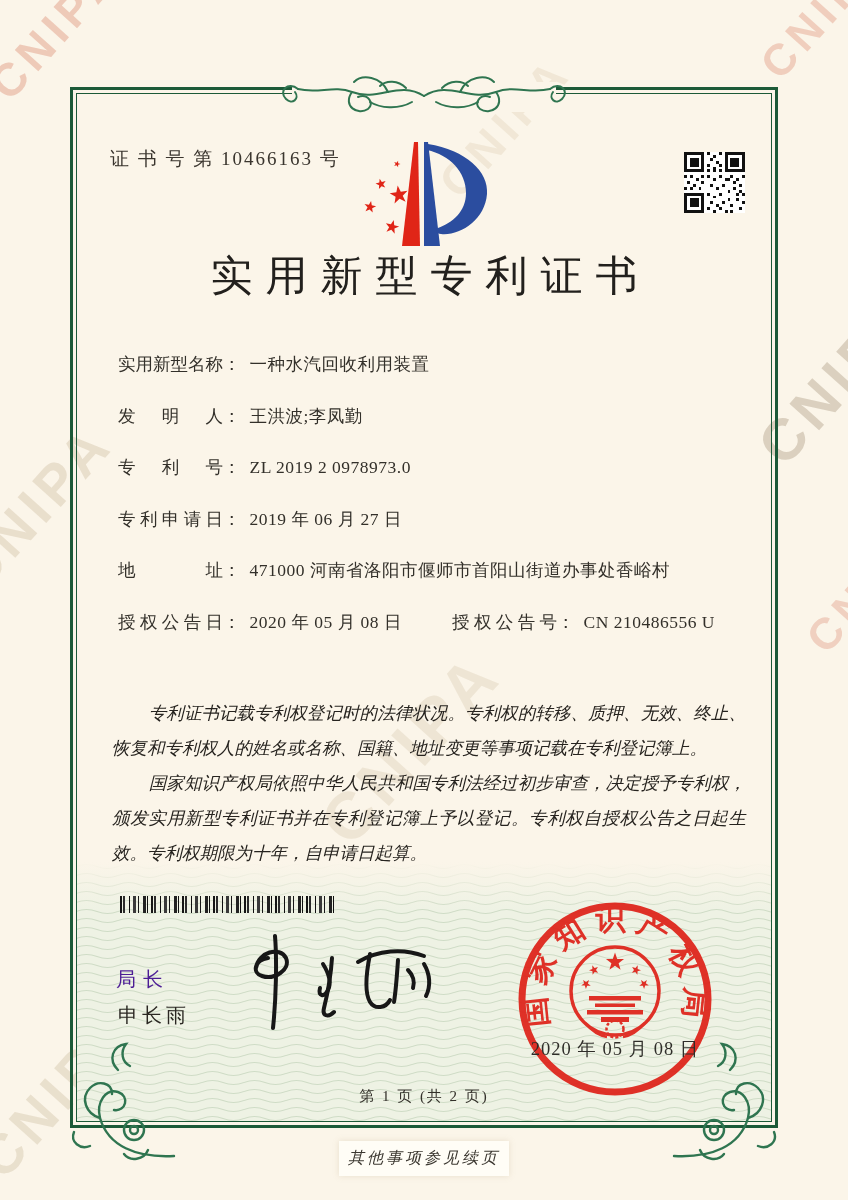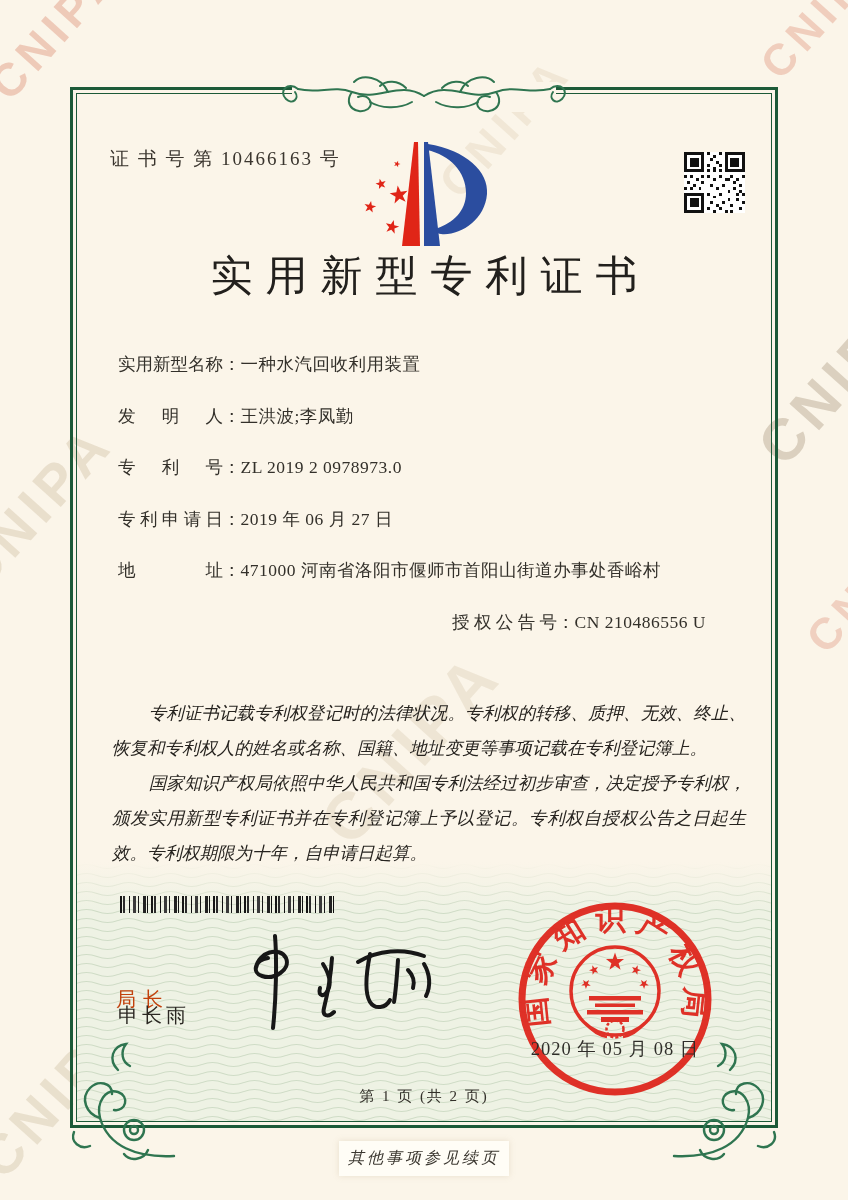--- a/index.html
+++ b/index.html
@@ -35,32 +35,32 @@
   
   .content{z-index:5;}
   .cert-no{left:110px;top:146px;font-size:19px;letter-spacing:2px;color:#3a352e;text-align:right;}
   .logo{left:348px;top:136px;}
   .qr{left:684px;top:152px;}
   .title{left:0;top:248px;width:100%;text-align:center;font-size:42px;
     font-weight:normal;letter-spacing:13px;color:#22201d;text-indent:13px;}
   .fields{left:118px;top:352px;width:624px;font-size:17.5px;color:#33302a;}
   .frow{position:relative;height:28px;margin-bottom:23.5px;white-space:nowrap;}
   .flabel{display:inline-block;width:105px;text-align:justify;text-align-last:justify;vertical-align:top;}
-  .fvalue{letter-spacing:.5px;}
+  .fvalue{margin-left:9px;letter-spacing:.5px;}
   .fcell2{position:absolute;left:334px;top:0;font-family:Liberation Serif, serif;}
   .paras{left:112px;top:696px;width:634px;font-size:17.5px;line-height:35px;
     font-style:italic;text-align:justify;color:#26231f;}
   .paras p{margin:0;text-indent:2.1em;}
   .barcode{left:120px;top:896px;width:216px;height:17px;
     background-image:repeating-linear-gradient(90deg,
       #151515 0 2px,transparent 2px 3px,#2b2b2b 3px 5px,transparent 5px 9px,
       #101010 9px 10px,transparent 10px 13px,#3a3a3a 13px 16px,transparent 16px 18px,
       #181818 18px 19px,transparent 19px 23px,#222 23px 26px,transparent 26px 27px,
       #101010 27px 28px,transparent 28px 31px);}
-  .director-title{left:116px;top:966px;font-size:20px;letter-spacing:7px;color:#c2410c;z-index:5;margin-top:20px;}
+  .director-title{left:116px;top:966px;font-size:20px;letter-spacing:7px;color:#4c1d95;z-index:5;}
   .director-name{left:118px;top:1002px;font-size:20px;letter-spacing:4px;color:#2a2722;z-index:5;}
   .signature{left:228px;top:930px;z-index:5;}
   .seal{left:515px;top:899px;z-index:6;}
   .page-info{left:0;top:1087px;width:100%;text-align:center;font-size:15px;
     letter-spacing:2px;color:#33302a;z-index:5;}
   .note-box{left:50%;top:1141px;transform:translateX(-50%);background:#fffdf6;
     padding:7px 9px;font-size:16px;font-style:italic;letter-spacing:3px;
     color:#3c3831;z-index:5;box-shadow:0 0 6px rgba(180,160,120,.25);}
 </style>
 </head>
@@ -182,20 +182,23 @@
   <div class="frow">
     <span class="flabel">专利号</span><span>：</span><span class="fvalue">ZL 2019 2 0978973.0</span>
   </div>
   <div class="frow">
     <span class="flabel">专利申请日</span><span>：</span><span class="fvalue">2019 年 06 月 27 日</span>
   </div>
   <div class="frow">
     <span class="flabel">地址</span><span>：</span><span class="fvalue">471000 河南省洛阳市偃师市首阳山街道办事处香峪村</span>
   </div>
   <div class="frow">
+    <span>
+      <span class="flabel">授权公告日</span><span>：</span><span class="fvalue">2020 年 05 月 08 日</span>
+    </span>
     <span class="fcell2">
       <span class="flabel">授权公告号</span><span>：</span><span class="fvalue">CN 210486556 U</span>
     </span>
   </div>
 </div>
 
 <div class="abs content paras">
   <p>专利证书记载专利权登记时的法律状况。专利权的转移、质押、无效、终止、恢复和专利权人的姓名或名称、国籍、地址变更等事项记载在专利登记簿上。</p>
   <p>国家知识产权局依照中华人民共和国专利法经过初步审查，决定授予专利权，颁发实用新型专利证书并在专利登记簿上予以登记。专利权自授权公告之日起生效。专利权期限为十年，自申请日起算。</p>
 </div>

